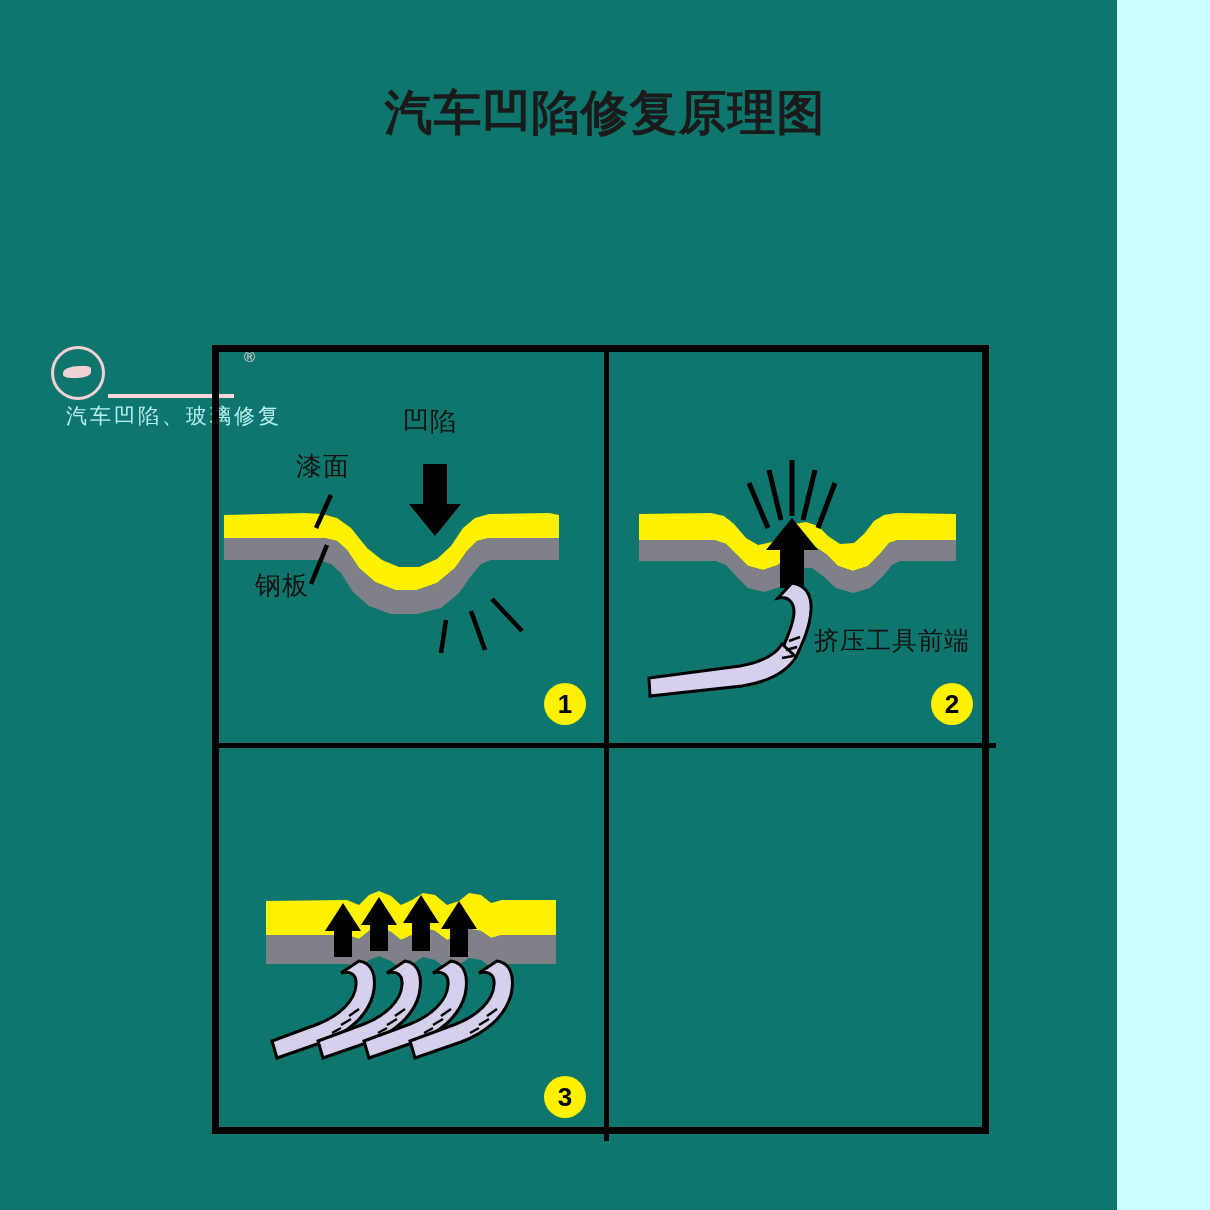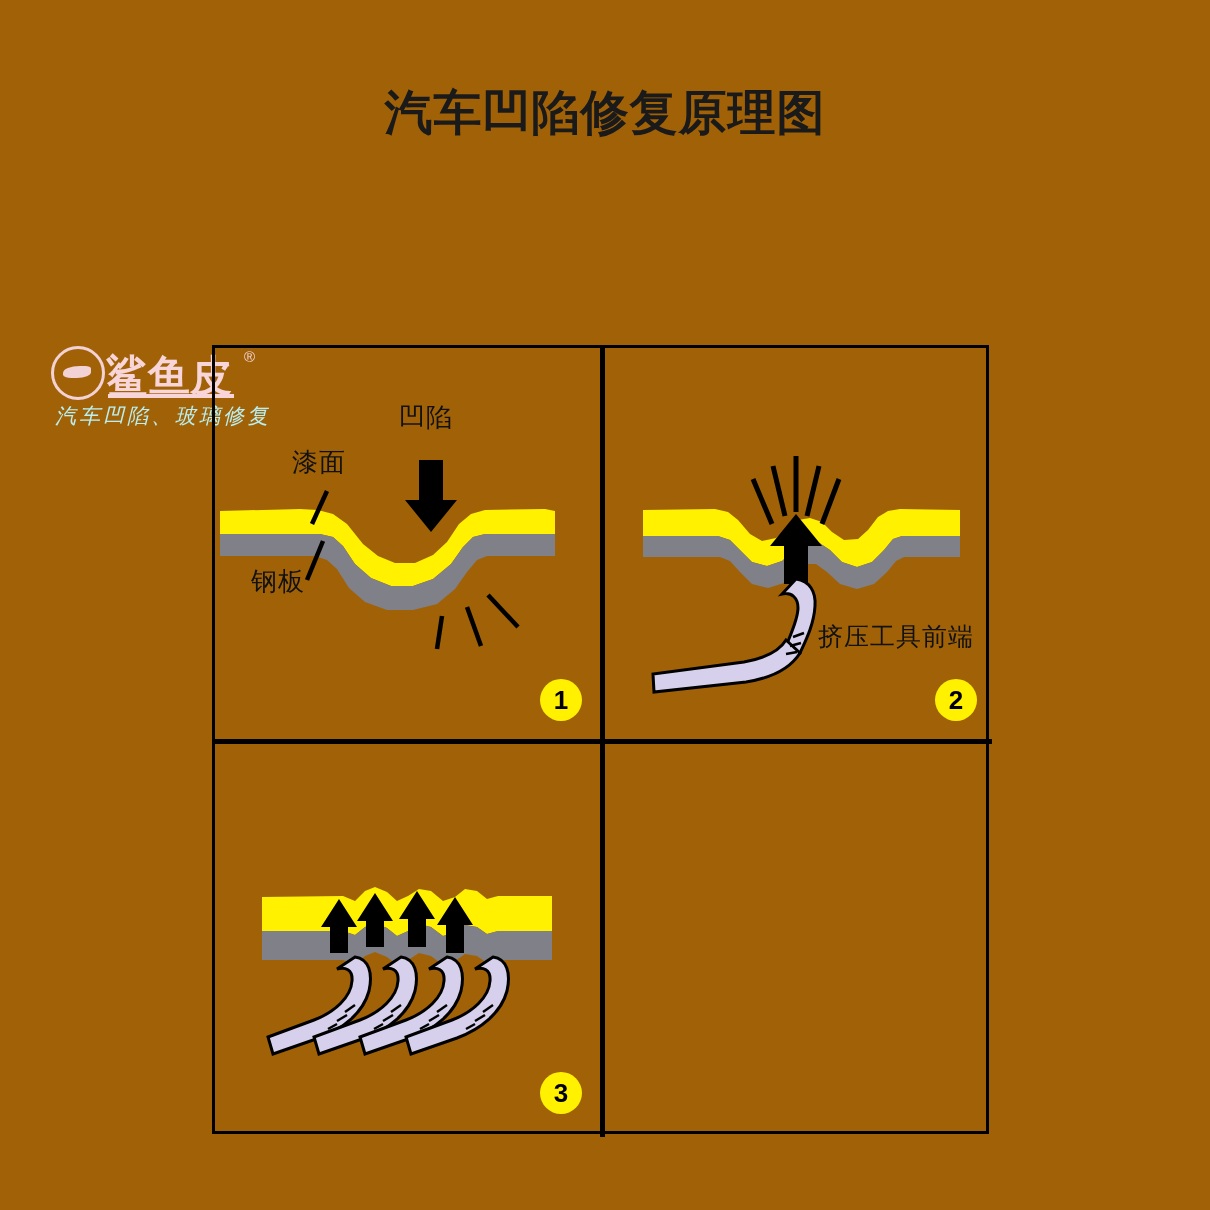--- a/index.html
+++ b/index.html
@@ -4,22 +4,22 @@
 <style>
   * { box-sizing: border-box; margin: 0; padding: 0; }
   html, body {
     width: 1210px; height: 1210px;
     background: #ccfcfd;
     font-family: "Liberation Sans", "DejaVu Sans", sans-serif;
     overflow: hidden;
   }
   #root {
     position: relative;
-    width: 1210px; height: 1210px;
-    background: #a16207;
+    width: 1117px; height: 1210px;
+    background: #0f766e;
   }
 
   
   #page-title {
     position: absolute;
     left: 0; top: 83px;
     width: 1210px;
     text-align: center;
     font-size: 48px;
     font-weight: bold;
@@ -54,26 +54,25 @@
     color: #f3d2d6;
   }
   #wm-underline {
     position: absolute;
     left: 60px; top: 48px;
     width: 126px; height: 4px;
     background: #f7d5d9;
   }
   #wm-sub {
     position: absolute;
-    left: 7px; top: 56px;
+    left: 18px; top: 56px;
     font-size: 21px;
     color: #b8f0f3;
     letter-spacing: 3px;
     white-space: nowrap;
-    font-style: italic;
   }
   #wm-logo {
     position: absolute;
     left: 3px; top: 0px;
     width: 54px; height: 54px;
     border: 3px solid #f3d2d6;
     border-radius: 50%;
   }
   #wm-logo::after {
     content: "";
@@ -82,29 +81,29 @@
     width: 28px; height: 12px;
     background: #f3d2d6;
     border-radius: 60% 20% 50% 30%;
   }
 
   
   #panel-grid {
     position: absolute;
     left: 212px; top: 345px;
     width: 777px; height: 789px;
-    border: 3px solid #000000;
+    border: 7px solid #000000;
   }
   .panel {
     position: absolute;
     width: 385px; height: 391px;
     overflow: hidden;
   }
   #panel-1 { left: 0;     top: 0; }
-  #panel-2 { left: 395px; top: 0; }
+  #panel-2 { left: 387px; top: 0; }
   #panel-3 { left: 0;     top: 393px; }
   #panel-4 { left: 387px; top: 393px; }
   #divider-v {
     position: absolute;
     left: 385px; top: 0;
     width: 5px; height: 789px;
     background: #000;
   }
   #divider-h {
     position: absolute;
@@ -147,21 +146,20 @@
 </style>
 </head>
 <body>
 
 <div id="root">
 
   <div id="page-title">汽车凹陷修复原理图</div>
 
   <div id="watermark">
     <div id="wm-logo"></div>
-    <div id="wm-brand">鲨鱼皮</div>
     <div id="wm-reg">®</div>
     <div id="wm-underline"></div>
     <div id="wm-sub">汽车凹陷、玻璃修复</div>
   </div>
 
   <div id="panel-grid">
     <div id="divider-v"></div>
     <div id="divider-h"></div>
 
     <div class="panel" id="panel-1">

